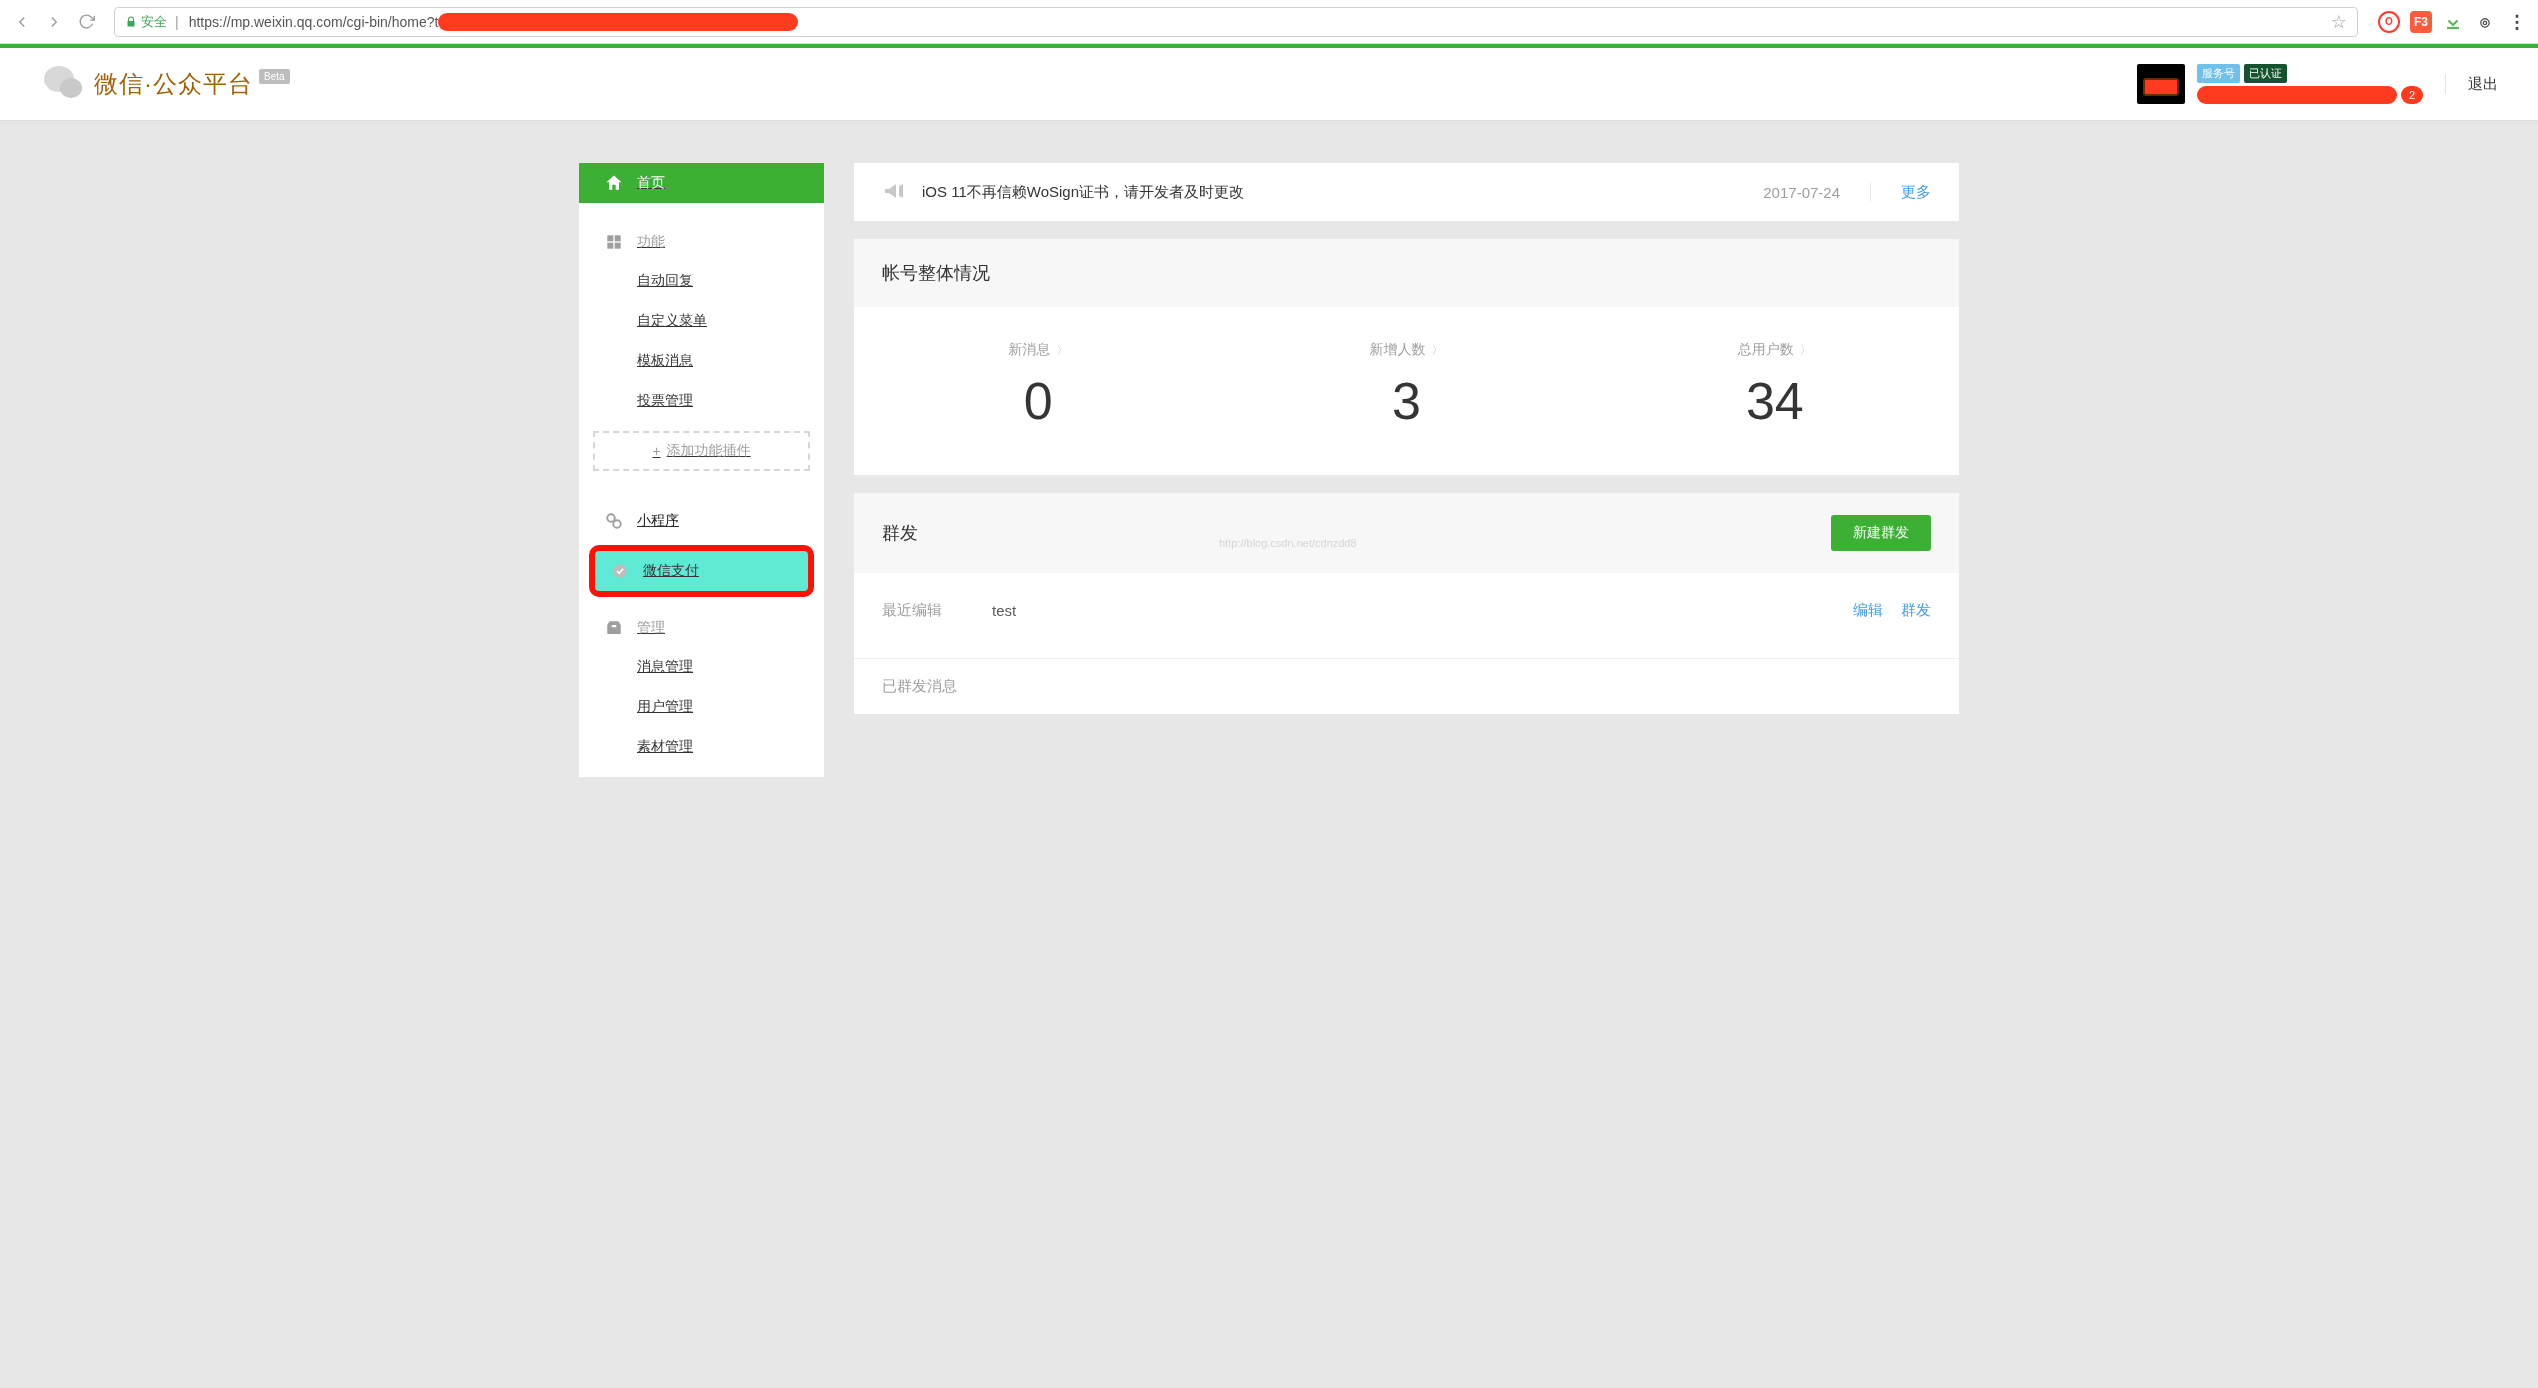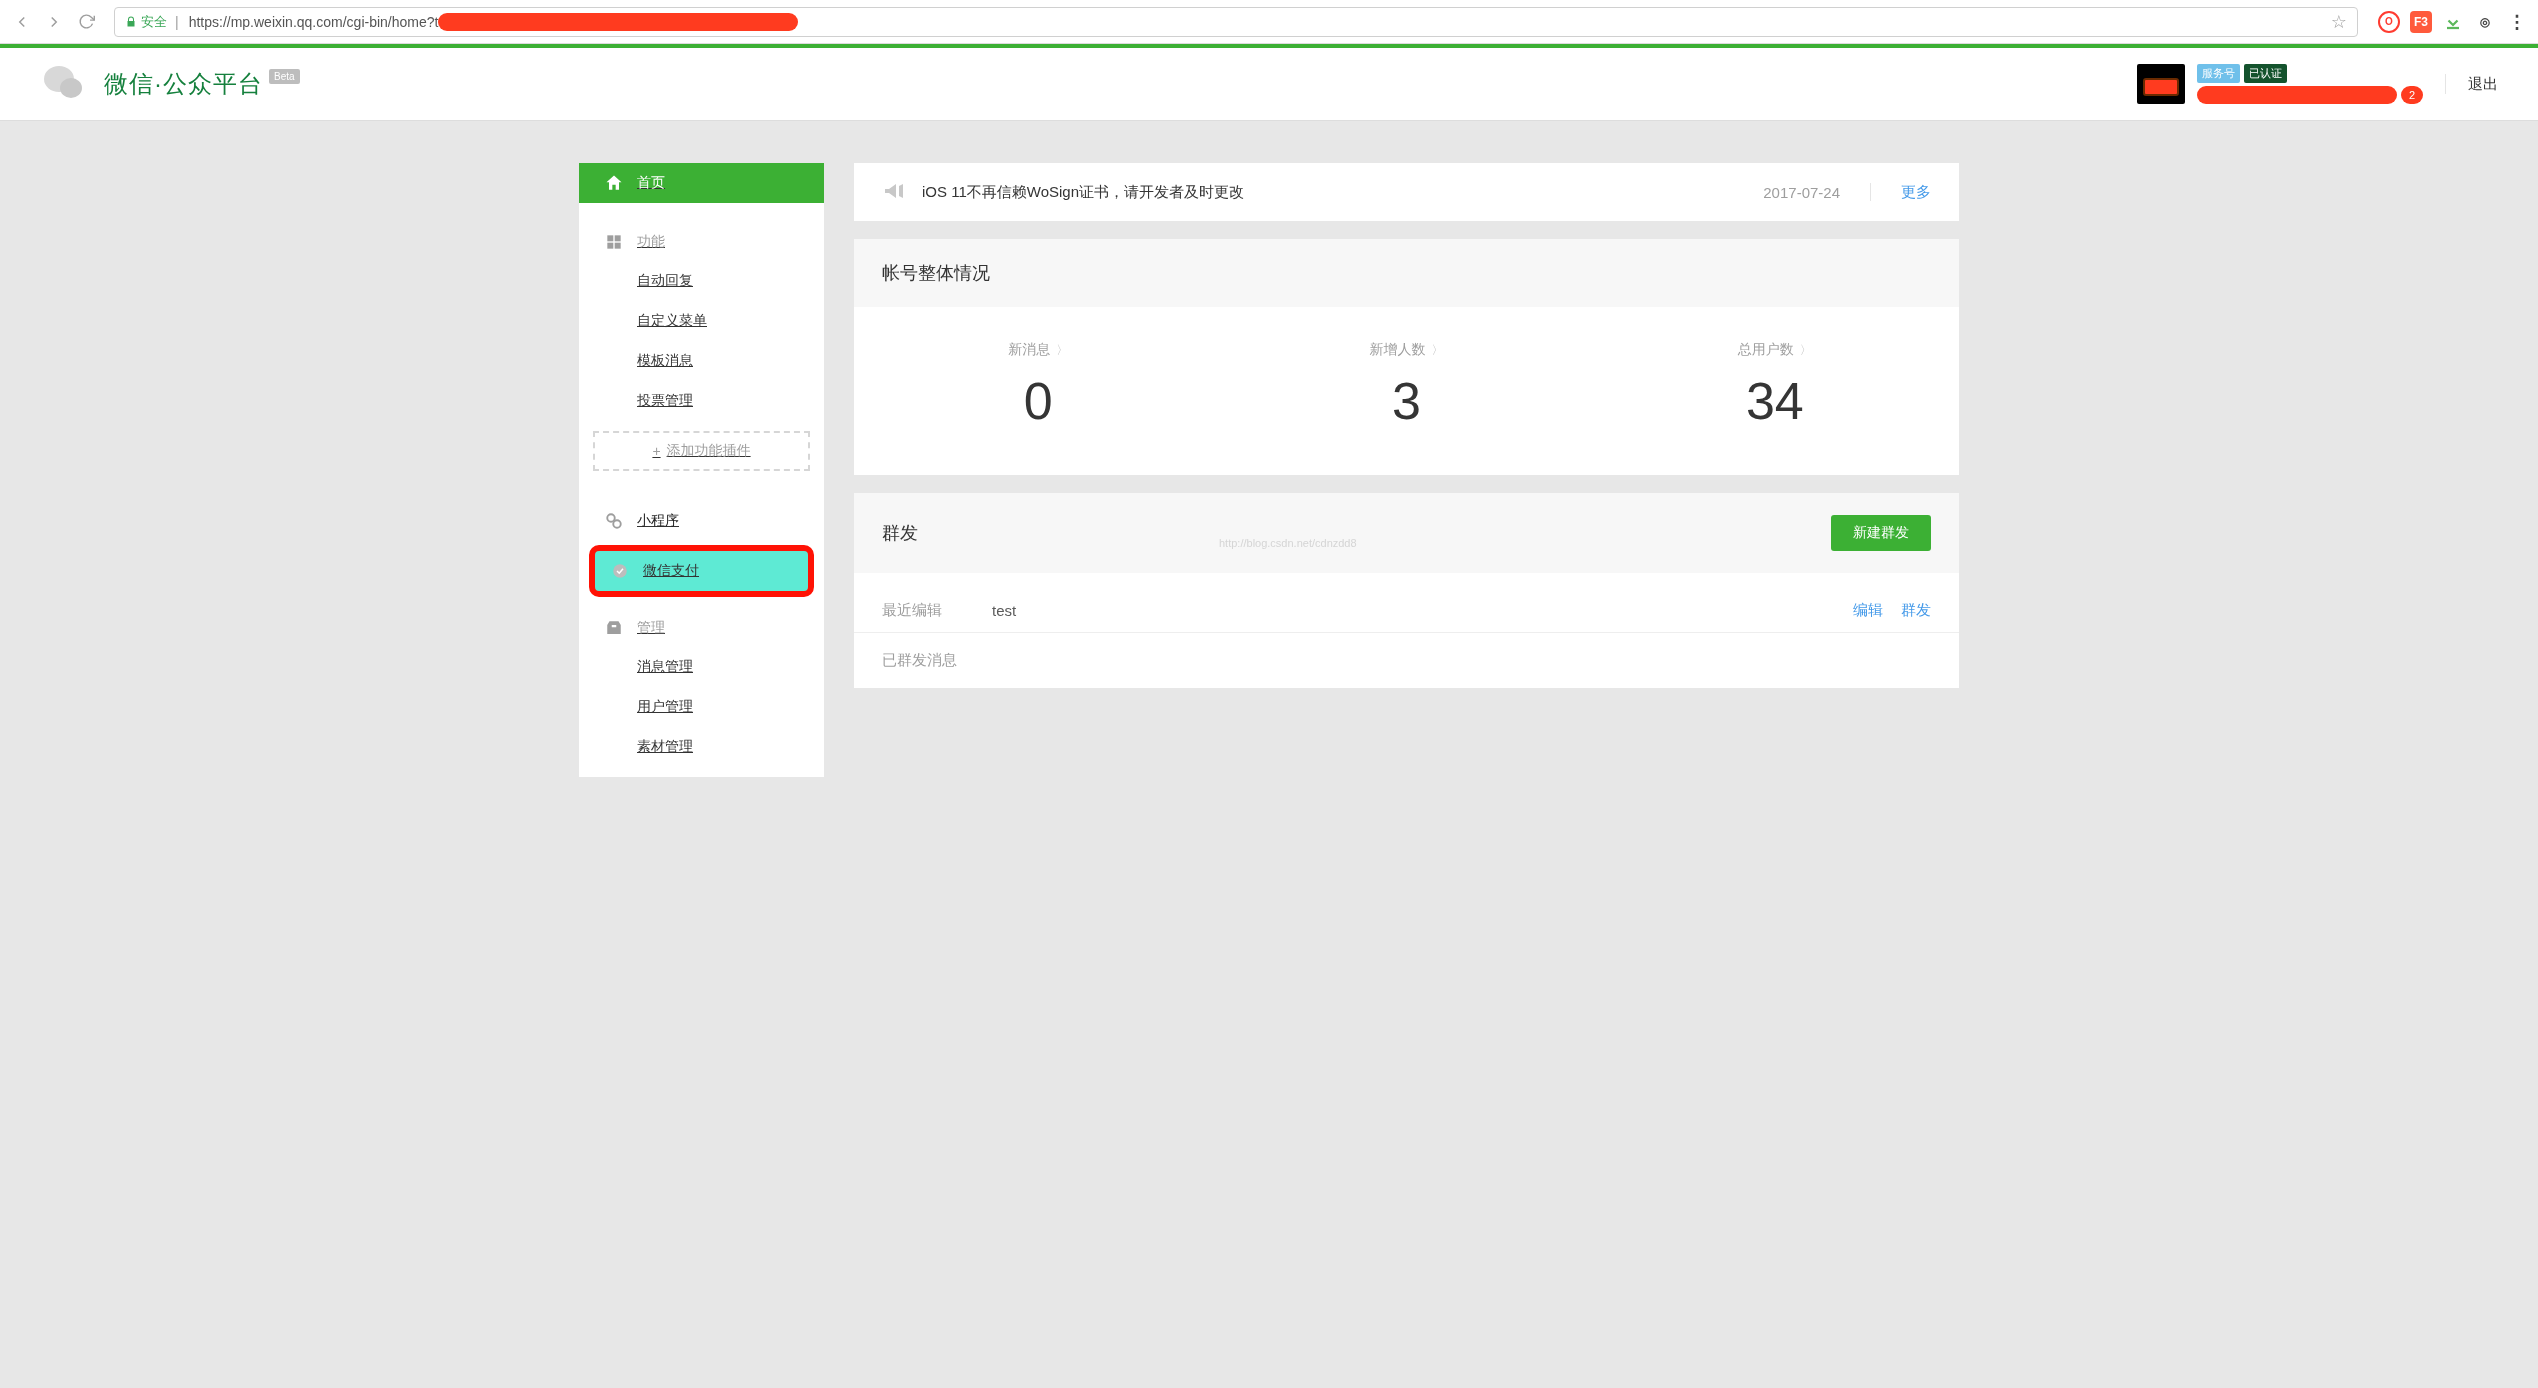--- a/index.html
+++ b/index.html
@@ -21,21 +21,21 @@
     .ext.swirl { color:#444; }
     .ext.dots { color:#444; font-size:18px; }
 
     .top-border { height:4px; background:#3cb034; }
 
     
     .header { height:72px; background:#fff; display:flex; align-items:center; padding:0 40px; }
     .logo-icon { width:48px; height:48px; position:relative; }
     .logo-icon .b1 { position:absolute; width:30px; height:26px; background:#d8d8d8; border-radius:50%; top:6px; left:4px; }
     .logo-icon .b2 { position:absolute; width:22px; height:20px; background:#c8c8c8; border-radius:50%; top:18px; left:20px; }
-    .logo-text { font-size:24px; color:#15803d; margin-left:16px; letter-spacing:1px; }
+    .logo-text { font-size:24px; color:#a16207; margin-left:6px; letter-spacing:1px; }
     .logo-badge { font-size:10px; background:#bdbdbd; color:#fff; padding:2px 5px; border-radius:2px; margin-left:6px; position:relative; top:-8px; }
 
     .header-right { margin-left:auto; display:flex; align-items:center; gap:12px; }
     .avatar-box { width:48px; height:40px; background:#000; position:relative; border-radius:2px; }
     .avatar-box::after { content:""; position:absolute; left:6px; right:6px; top:14px; height:14px; background:#ff3b1f; border-radius:3px; border:2px solid #6b2a00;}
     .account-meta { display:flex; flex-direction:column; gap:3px; }
     .account-tags { display:flex; gap:4px; }
     .tag { font-size:11px; padding:2px 5px; border-radius:2px; color:#fff; }
     .tag.srv { background:#6fc0ea; }
     .tag.cert { background:#14532d; }
@@ -76,21 +76,21 @@
     .panel { background:#fff; }
     .panel-head { background:#f7f7f7; padding:22px 28px; font-size:18px; color:#333; display:flex; align-items:center; }
     .stat-row { display:flex; padding:34px 0 44px 0; }
     .stat { flex:1; text-align:center; }
     .stat-label { color:#9e9e9e; font-size:14px; display:inline-flex; align-items:center; gap:6px; }
     .stat-label .chev { color:#c0c0c0; font-size:12px; }
     .stat-value { font-size:52px; font-weight:300; color:#353535; margin-top:12px; }
 
     .panel-head .btn-green { margin-left:auto; background:#3cb034; color:#fff; padding:9px 22px; border-radius:3px; font-size:14px; cursor:pointer; }
 
-    .recent-row { padding:28px 28px 12px 28px; display:flex; align-items:center; border-bottom:1px solid #eee; }
+    .recent-row { padding:28px 28px 38px 28px; display:flex; align-items:center; border-bottom:1px solid #eee; }
     .recent-row .label { color:#9e9e9e; width:110px; font-size:15px; }
     .recent-row .value { color:#5a5a5a; font-size:15px; }
     .recent-row .actions { margin-left:auto; display:flex; gap:18px; }
     .recent-row .actions a { color:#459ae9; font-size:15px; cursor:pointer; }
     .sent-row { padding:18px 28px; color:#9e9e9e; font-size:15px; }
 
     .watermark { position:absolute; left:670px; top:416px; color:#d5d5d5; font-size:11px; pointer-events:none; }
     .content-wrap{position:relative;}
   </style>
 </head>

